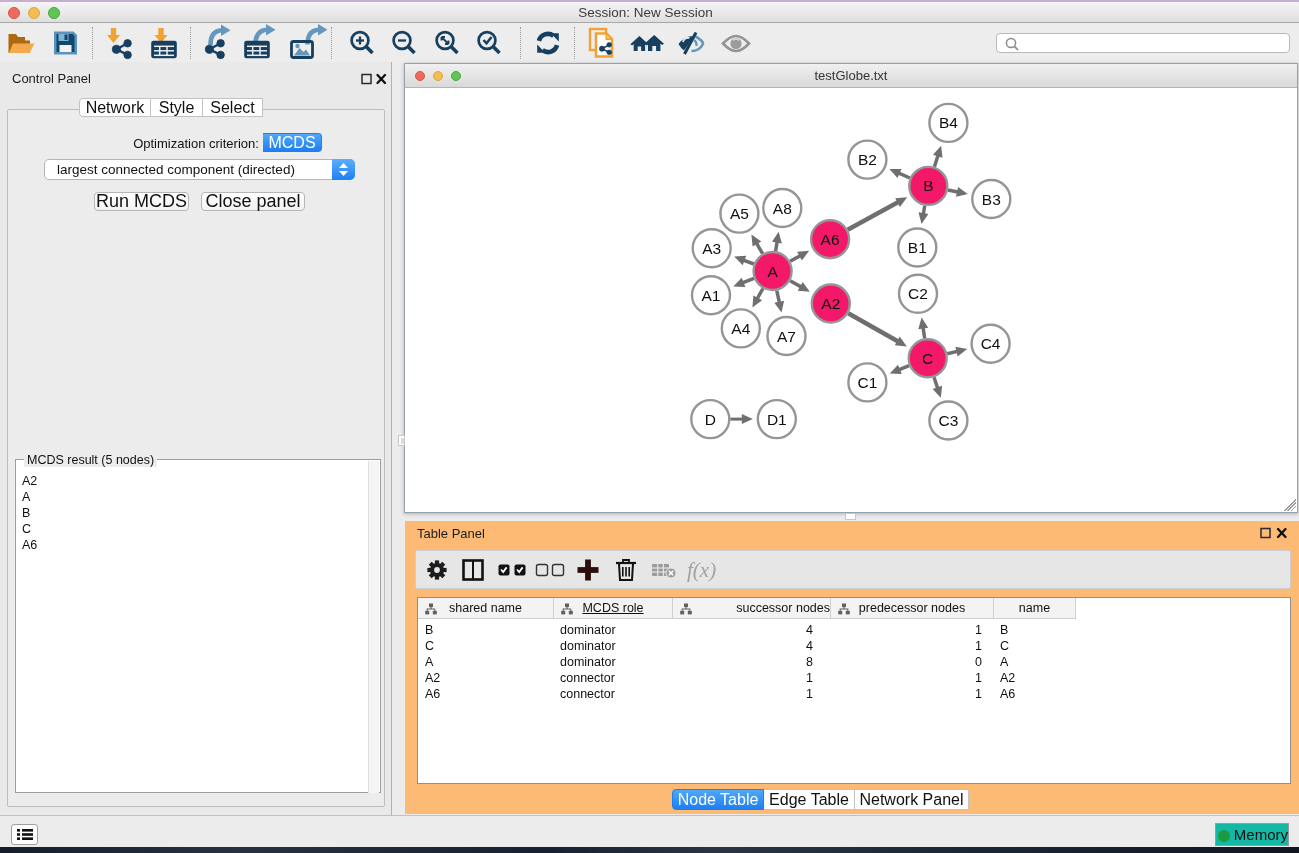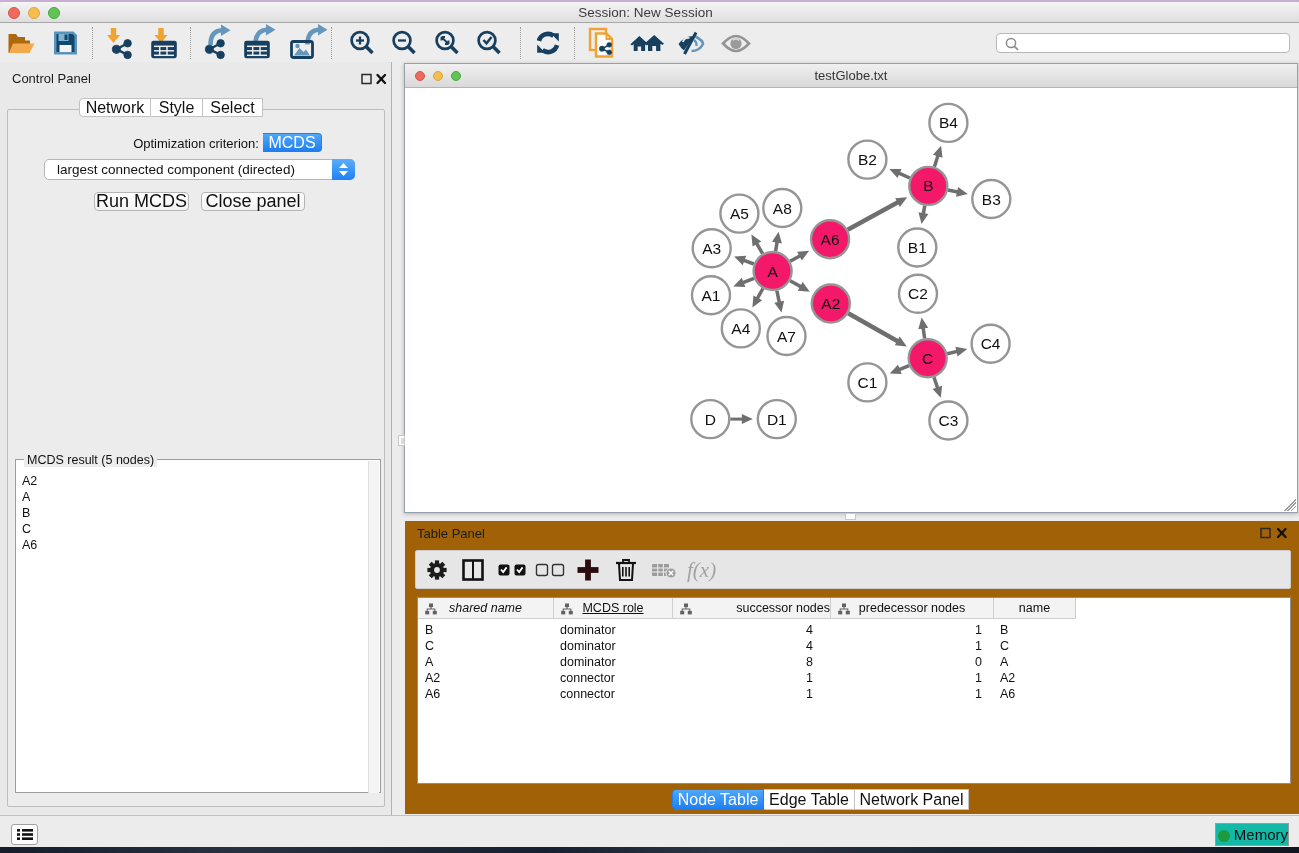--- a/index.html
+++ b/index.html
@@ -69,21 +69,21 @@
 #grip { position:absolute; right:1px; bottom:1px; width:12px; height:12px;
   background:
    linear-gradient(135deg,transparent 48%,#9a9a9a 48%,#9a9a9a 55%,transparent 55%),
    linear-gradient(135deg,transparent 62%,#9a9a9a 62%,#9a9a9a 69%,transparent 69%),
    linear-gradient(135deg,transparent 76%,#9a9a9a 76%,#9a9a9a 83%,transparent 83%); }
 #sbstub { left:398px; top:435px; width:7px; height:11px; background:#fff;
   border:1px solid #c8c8c8; }
 #sbstub2 { position:absolute; left:2px; top:2px; width:3px; height:6px; background:#d9d9d9; border-radius:1px;}
 #bstub { left:845px; top:513px; width:11px; height:7px; background:#fff; border:1px solid #c8c8c8; }
 
-#tpanel { left:405px; top:521px; width:894px; height:293px; background:#a16207; }
+#tpanel { left:405px; top:521px; width:894px; height:293px; background:#fdba74; }
 #ttoolbar { position:absolute; left:10px; top:29px; width:876px; height:39px;
   background:#e6e6e6; border:1px solid #cdcdcd; border-radius:2px; }
 #ttable { position:absolute; left:12px; top:76px; width:874px; height:187px;
   background:#fff; border:1px solid #8f8f8f; }
 .th { position:absolute; top:0; height:21px; background:#f3f3f3;
   border-right:1px solid #cfcfcf; border-bottom:1px solid #cfcfcf;
   font-size:12.5px; color:#111; text-align:center; line-height:21px; }
 .td { position:absolute; font-size:12.5px; color:#111; height:16px; line-height:16px; }
 
 #btabs { position:absolute; left:267px; top:268px; display:flex; }
@@ -463,21 +463,21 @@
 <circle cx="7" cy="3" r="5" fill="#9b9b9b" stroke="#e6e6e6" stroke-width="1"></circle>
           <g stroke="#fff" stroke-width="1.6">
             <line x1="4.8" y1="0.8" x2="9.2" y2="5.2"></line>
             <line x1="9.2" y1="0.8" x2="4.8" y2="5.2"></line>
           </g>
         </g>
 <text x="271" y="26" font-family="Liberation Serif,serif" font-style="italic" font-size="21" fill="#a2a2a2">f(x)</text>
 </svg>
     </div>
   <div id="ttable">
-    <div class="th" style="left:0px;width:136px;font-style:italic;"><svg width="12" height="12" style="position:absolute;left:7px;top:5px;">
+    <div class="th" style="left:0px;width:136px;"><svg width="12" height="12" style="position:absolute;left:7px;top:5px;">
           <g transform="translate(6,6)">
             <g fill="#616161">
               <rect x="-2" y="-5.5" width="4" height="3.6"></rect>
               <rect x="-5.8" y="1.8" width="4" height="3.6"></rect>
               <rect x="1.8" y="1.8" width="4" height="3.6"></rect>
             </g>
             <g stroke="#616161" fill="none" stroke-width="1.1">
               <path d="M 0,-1.9 L 0,0 M -3.8,1.8 L -3.8,0 L 3.8,0 L 3.8,1.8"></path>
             </g>
           </g>

